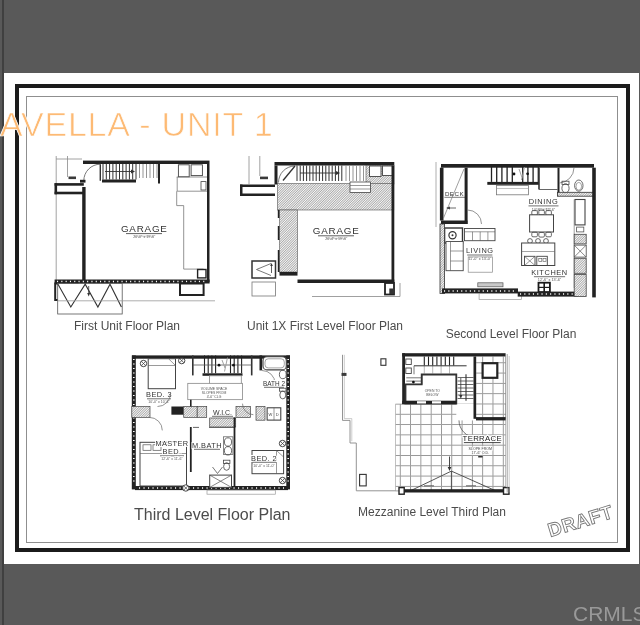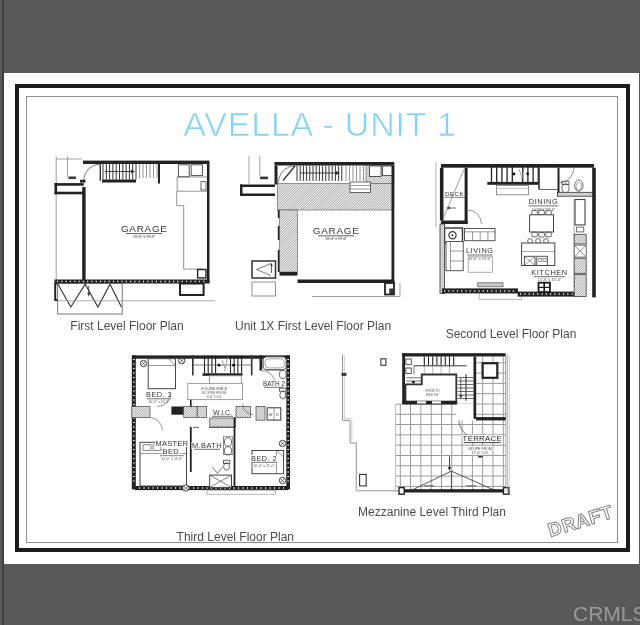--- a/index.html
+++ b/index.html
@@ -13,21 +13,21 @@
 <div class="abs" style="left:0;top:0;width:640px;height:625px;background:#595959;"></div>
 
 <div class="abs" style="left:2px;top:0;width:1.5px;height:625px;background:#404040;"></div>
 
 <div class="abs" style="left:4px;top:73px;width:635px;height:491px;background:#ffffff;"></div>
 
 <div class="abs" style="left:15px;top:84px;width:615px;height:468px;border:4px solid #1b1b1b;box-sizing:border-box;"></div>
 
 <div class="abs" style="left:26px;top:96px;width:592px;height:447px;border:1px solid #8f8f8f;box-sizing:border-box;"></div>
 
-<div class="abs" style="left:0;top:105px;width:640px;text-align:center;font-size:34px;color:#7dd3fc;letter-spacing:0.8px;font-weight:400;-webkit-text-stroke:0.7px #ffffff;">AVELLA - UNIT 1</div>
+<div class="abs" style="left:0;top:105px;width:640px;text-align:left;font-size:34px;color:#fdba74;letter-spacing:0.8px;font-weight:400;-webkit-text-stroke:0.7px #ffffff;">AVELLA - UNIT 1</div>
 
 <svg class="abs" style="left:54px;top:156px;" width="161" height="160" viewBox="0 0 161 160">
 
   <g stroke="#8a8a8a" stroke-width="0.8" fill="none">
     <line x1="2.2" y1="0" x2="2.2" y2="125"></line>
     <line x1="2.2" y1="3" x2="28" y2="3"></line>
     <line x1="13.5" y1="0" x2="13.5" y2="21"></line>
   </g>
 
   <rect x="14.5" y="20.5" width="7.5" height="2.6" fill="#3a3a3a"></rect>
@@ -112,21 +112,21 @@
   <line x1="3.7" y1="144.8" x2="161" y2="144.8" stroke="#999" stroke-width="0.8"></line>
 
   <rect x="126" y="127.5" width="23.6" height="11.5" fill="#fff" stroke="#222" stroke-width="2"></rect>
 
   <text x="90.3" y="75.8" font-size="9.8" letter-spacing="0.8" fill="#333" text-anchor="middle" font-family="Liberation Sans, sans-serif">GARAGE</text>
   <line x1="72" y1="77.6" x2="108" y2="77.6" stroke="#333" stroke-width="0.8"></line>
   <text x="90.3" y="81.5" font-size="3.6" fill="#555" text-anchor="middle" font-family="Liberation Sans, sans-serif">20'-0" x 19'-6"</text>
   <line x1="80" y1="80.2" x2="100" y2="80.2" stroke="#888" stroke-width="0.5"></line>
 </svg>
 
-<div class="abs" style="left:47px;top:319px;width:160px;text-align:center;font-size:12px;color:#4c4c4c;">First Level Floor Plan</div>
+<div class="abs" style="left:47px;top:319px;width:160px;text-align:center;font-size:12px;color:#4c4c4c;">First Unit Floor Plan</div>
 
 <svg class="abs" style="left:240px;top:156px;" width="161" height="146" viewBox="0 0 161 146">
   <defs>
     <pattern id="h2" width="1.7" height="1.7" patternUnits="userSpaceOnUse" patternTransform="rotate(45)">
       <rect width="1.7" height="1.7" fill="#f8f8f8"></rect>
       <line x1="0" y1="0" x2="0" y2="1.7" stroke="#444" stroke-width="0.75"></line>
     </pattern>
   </defs>
 
   <g stroke="#8a8a8a" stroke-width="0.8" fill="none">
@@ -215,21 +215,21 @@
 
   <rect x="145" y="127" width="9" height="11.5" fill="#fff" stroke="#222" stroke-width="1.8"></rect>
   <rect x="149.3" y="132.5" width="4.2" height="5.5" fill="#333"></rect>
 
   <text x="96.2" y="78" font-size="9.8" letter-spacing="0.8" fill="#333" text-anchor="middle" font-family="Liberation Sans, sans-serif">GARAGE</text>
   <line x1="78" y1="79.8" x2="114" y2="79.8" stroke="#333" stroke-width="0.8"></line>
   <text x="96.2" y="83.6" font-size="3.6" fill="#555" text-anchor="middle" font-family="Liberation Sans, sans-serif">20'-4" x 19'-6"</text>
   <line x1="86" y1="82.3" x2="106" y2="82.3" stroke="#888" stroke-width="0.5"></line>
 </svg>
 
-<div class="abs" style="left:235px;top:319px;width:180px;text-align:left;font-size:12px;color:#4c4c4c;">Unit 1X First Level Floor Plan</div>
+<div class="abs" style="left:235px;top:319px;width:180px;text-align:center;font-size:12px;color:#4c4c4c;">Unit 1X First Level Floor Plan</div>
 
 <svg class="abs" style="left:435px;top:157px;" width="162" height="145" viewBox="0 0 162 145">
   <defs>
     <pattern id="h3" width="1.7" height="1.7" patternUnits="userSpaceOnUse" patternTransform="rotate(45)">
       <rect width="1.7" height="1.7" fill="#f8f8f8"></rect>
       <line x1="0" y1="0" x2="0" y2="1.7" stroke="#444" stroke-width="0.75"></line>
     </pattern>
   </defs>
 
   <line x1="1" y1="5" x2="1" y2="70" stroke="#999" stroke-width="0.8"></line>
@@ -524,21 +524,21 @@
   <line x1="149.3" y1="126.3" x2="153.7" y2="130.7" stroke="#333" stroke-width="0.7"></line>
   <line x1="153.7" y1="126.3" x2="149.3" y2="130.7" stroke="#333" stroke-width="0.7"></line>
 
   <circle cx="54.8" cy="136" r="3.2" fill="#fff" stroke="#333" stroke-width="0.9"></circle>
   <line x1="52.6" y1="133.8" x2="57" y2="138.2" stroke="#333" stroke-width="0.7"></line>
   <line x1="57" y1="133.8" x2="52.6" y2="138.2" stroke="#333" stroke-width="0.7"></line>
 
   <rect x="76" y="138.1" width="68.3" height="4.1" fill="none" stroke="#999" stroke-width="0.7"></rect>
 </svg>
 
-<div class="abs" style="left:134px;top:530px;width:160px;text-align:right;font-size:12px;color:#4c4c4c;">Third Level Floor Plan</div>
+<div class="abs" style="left:134px;top:506px;width:160px;text-align:left;font-size:16px;color:#4c4c4c;">Third Level Floor Plan</div>
 
 <svg class="abs" style="left:338px;top:352px;" width="174" height="144" viewBox="0 0 174 144">
   <defs>
     <pattern id="g5" width="10.3" height="10.3" patternUnits="userSpaceOnUse">
       <rect width="10.3" height="10.3" fill="#fefefe"></rect>
       <path d="M10.3,0.4 L0.4,0.4 L0.4,10.3" fill="none" stroke="#777" stroke-width="0.8"></path>
     </pattern>
   </defs>
 
   <path d="M4.5,2.8 L4.5,68.4 L12,68.4 L12,91 L18.3,91 L18.3,138.8 L61,138.8" fill="none" stroke="#888" stroke-width="0.9"></path>

